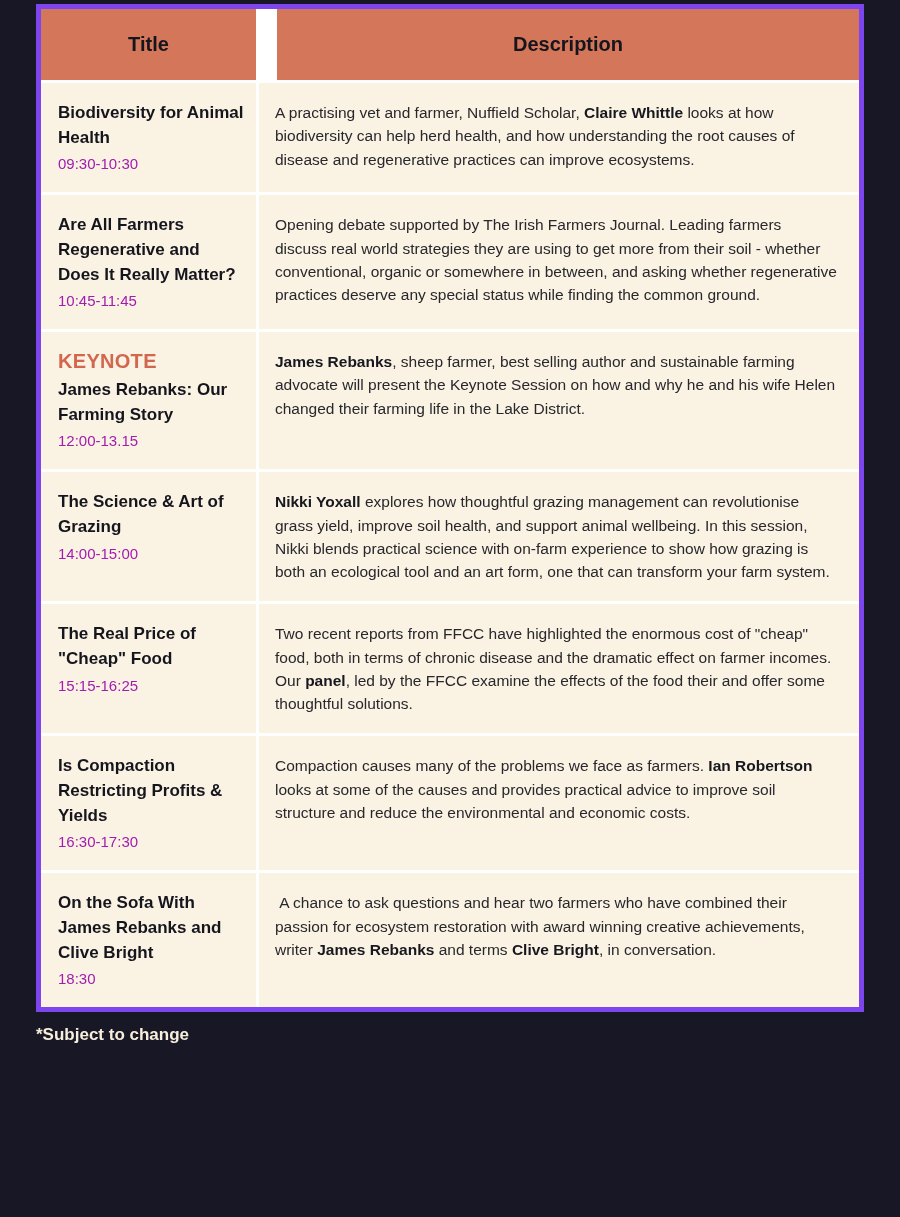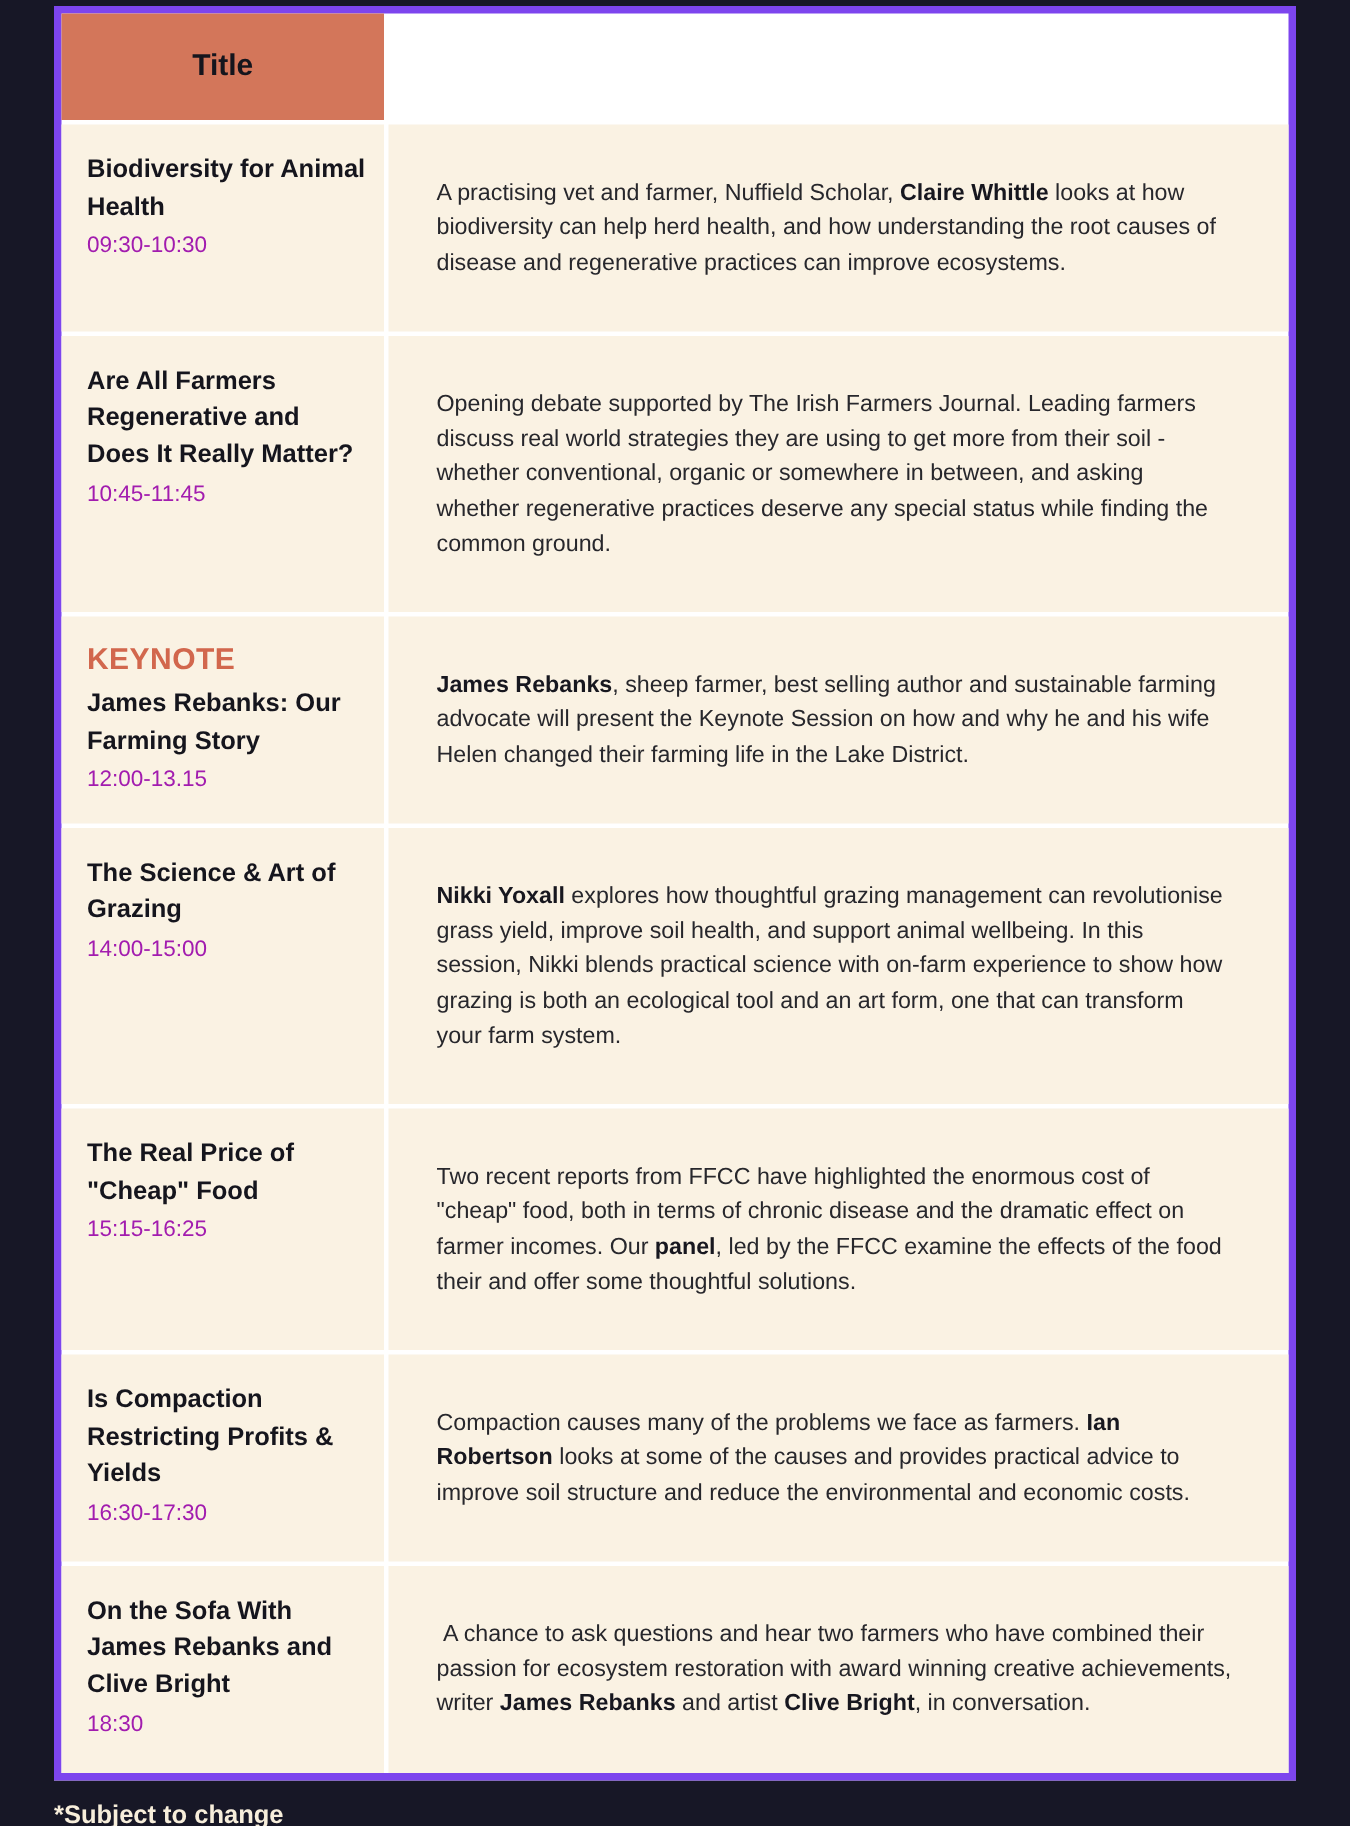--- a/index.html
+++ b/index.html
@@ -35,35 +35,36 @@
   }
   .td{background:var(--cell_bg);display:flex;flex-direction:column;justify-content:flex-start;}
   .td-title{padding:18px 12px 18px 17px;}
   .td-desc{padding:18px 22px 18px 16px;}
   .keynote{
     color:var(--keynote_accent);font-weight:700;font-size:20px;
     letter-spacing:.3px;margin-bottom:5px;
   }
   .session-title{font-weight:700;font-size:17px;line-height:1.45;color:var(--text_dark);}
   .session-time{font-size:15px;line-height:1.4;margin-top:3px;color:#a21caf;}
-  .desc-text{margin:16px;font-size:15.5px;line-height:1.5;color:#27272c;}
+  .desc-text{margin:0;font-size:15.5px;line-height:1.5;color:#27272c;}
   .desc-text b{color:#17171f;}
   .footnote{
     color:var(--light_text);font-weight:700;font-size:17px;
     margin:13px 0 0 36px;padding-bottom:18px;
   }
 </style>
 </head>
 <body>
 
 <div class="page">
 
   <div class="schedule-table">
     <div class="thead">
       <div class="th">Title</div>
+      <div class="th">Description</div>
     </div>
     <div id="tbody">
         <div class="tr">
           <div class="td td-title">
             <div class="session-title">Biodiversity for Animal Health</div>
             <div class="session-time">09:30-10:30</div>
           </div>
           <div class="td td-desc">
             <p class="desc-text"><span>A practising vet and farmer, Nuffield Scholar, </span><b>Claire Whittle</b><span> looks at how biodiversity can help herd health, and how understanding the root causes of disease and regenerative practices can improve ecosystems.</span></p>
           </div>
@@ -113,20 +114,20 @@
           <div class="td td-desc">
             <p class="desc-text"><span>Compaction causes many of the problems we face as farmers. </span><b>Ian Robertson</b><span> looks at some of the causes and provides practical advice to improve soil structure and reduce the environmental and economic costs.</span></p>
           </div>
         </div>
         <div class="tr">
           <div class="td td-title">
             <div class="session-title">On the Sofa With James Rebanks and Clive Bright</div>
             <div class="session-time">18:30</div>
           </div>
           <div class="td td-desc">
-            <p class="desc-text"><span>&nbsp;A chance to ask questions and hear two farmers who have combined their passion for ecosystem restoration with award winning creative achievements, writer </span><b>James Rebanks</b><span> and artist </span><b>Clive Bright</b><span>,  in conversation.</span></p>
+            <p class="desc-text"><span>&nbsp;A chance to ask questions and hear two farmers who have combined their passion for ecosystem restoration with award winning creative achievements, writer </span><b>James Rebanks</b><span> and terms </span><b>Clive Bright</b><span>,  in conversation.</span></p>
           </div>
         </div>
       </div>
   </div>
 
   <div class="footnote">*Subject to change</div>
 </div>
 
 </body></html>

